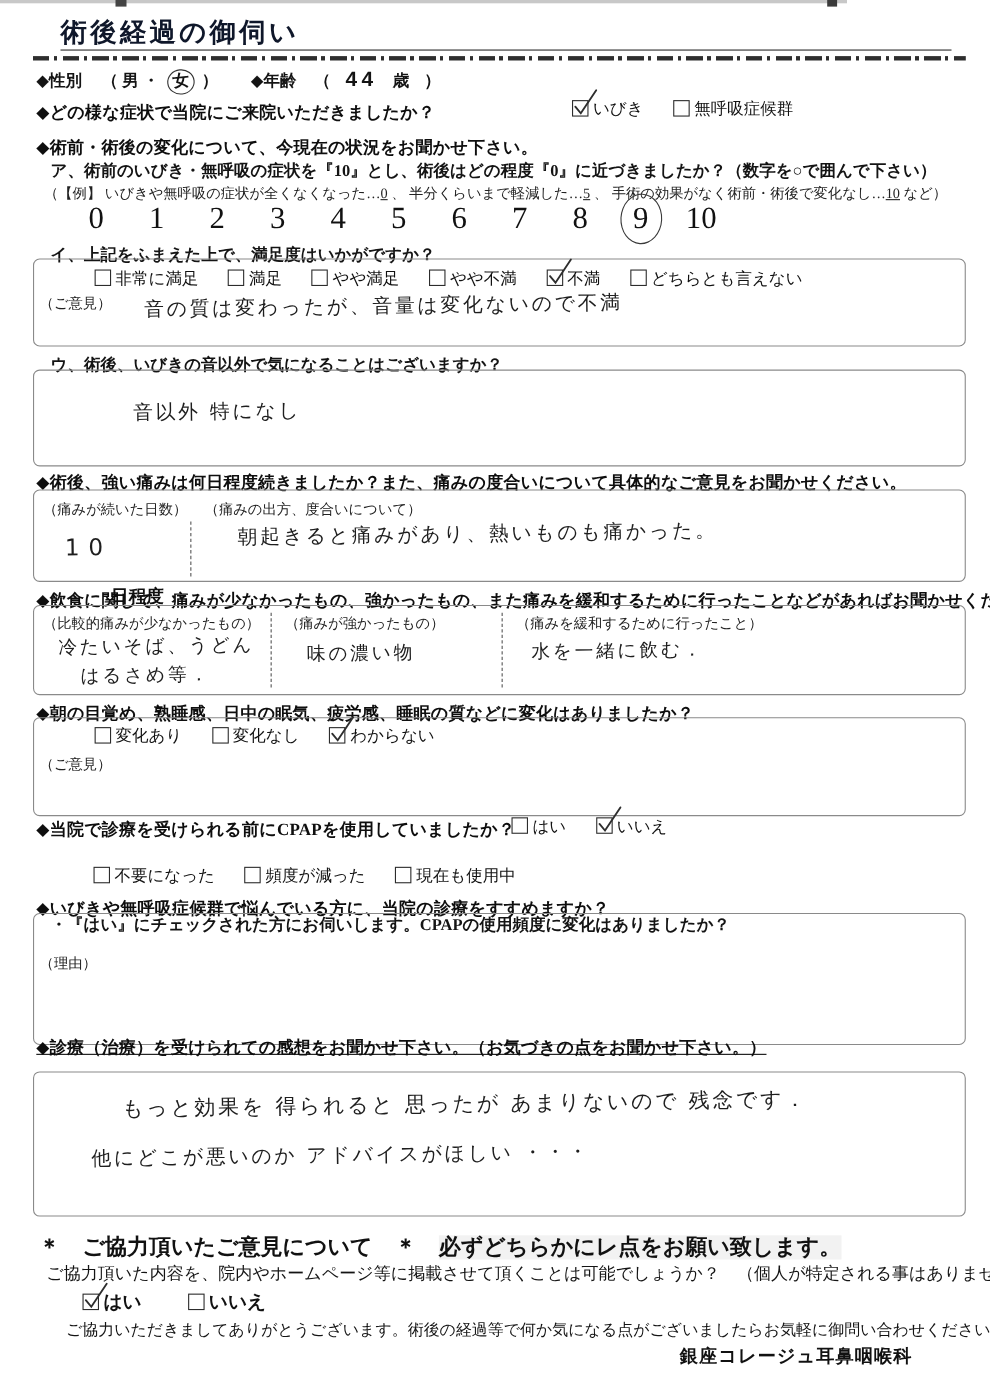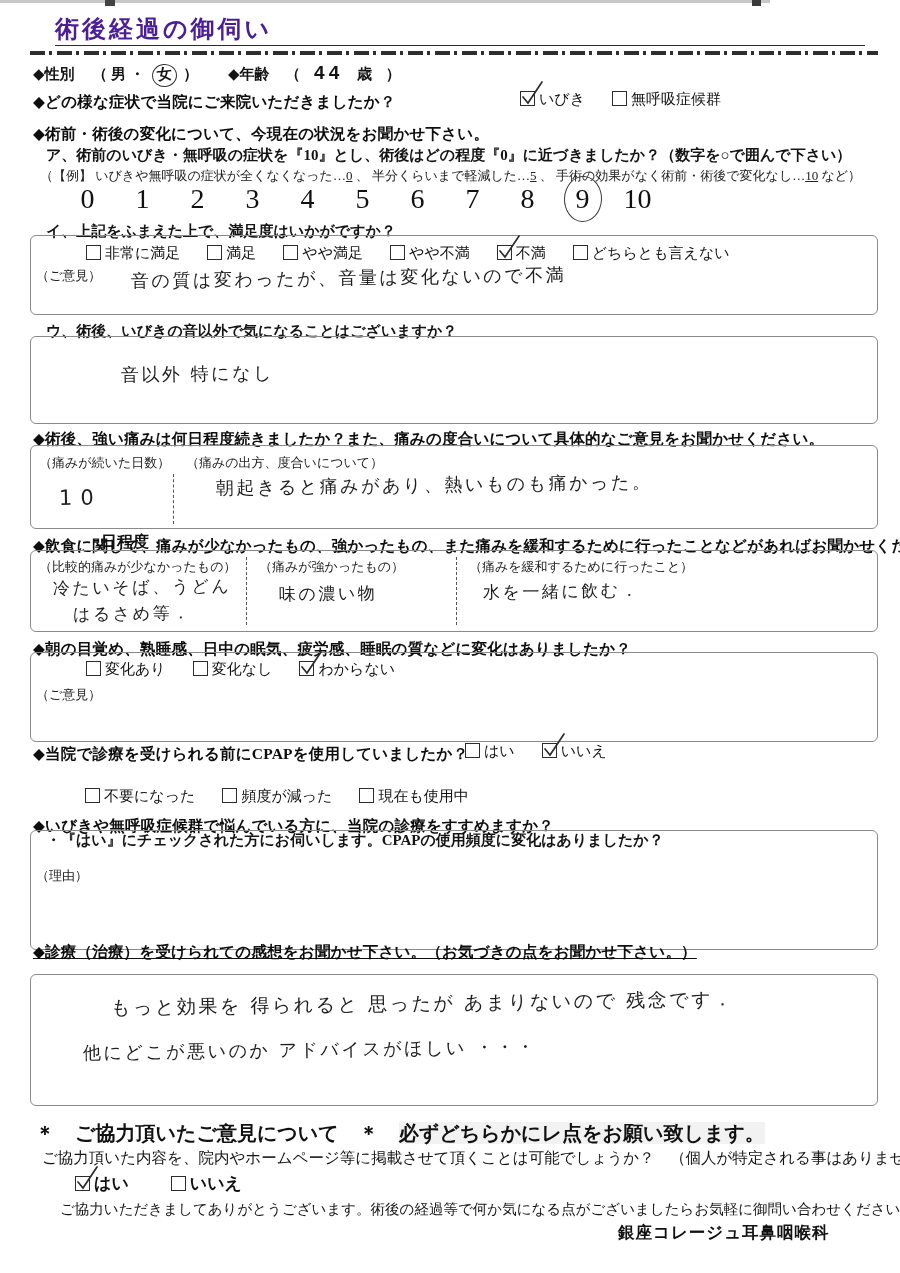--- a/index.html
+++ b/index.html
@@ -4,21 +4,21 @@
 <style>
   html,body{margin:0;padding:0;}
   body{width:900px;height:1273px;background:#ffffff;position:relative;overflow:hidden;
        font-family:"Liberation Serif","DejaVu Serif",serif;color:#111;}
   .abs{position:absolute;}
   
   .scan-edge{position:absolute;top:0;left:0;width:770px;height:3px;background:#c8c8c8;}
   .scan-edge::before{content:"";position:absolute;left:105px;top:0;width:10px;height:6px;background:#444;}
   .scan-edge::after{content:"";position:absolute;left:752px;top:0;width:9px;height:6px;background:#3a3a3a;}
   
-  .title{left:55px;top:13px;font-size:24px;font-weight:600;letter-spacing:3px;color:#4c1d95;}
+  .title{left:55px;top:13px;font-size:24px;font-weight:600;letter-spacing:3px;color:#0f172a;}
   .title-underline{left:55px;top:45px;width:810px;border-top:1.3px solid #2b2b2b;}
   .dashline{left:30px;top:51px;width:848px;height:4px;
     background:repeating-linear-gradient(90deg,#2e2e2e 0 15px,transparent 15px 19px,#2e2e2e 19px 22px,transparent 22px 27px);}
   
   .q{font-size:15.5px;font-weight:700;letter-spacing:.2px;color:#0e0e0e;white-space:nowrap;}
   .sub{font-size:15px;font-weight:600;color:#141414;white-space:nowrap;}
   .small{font-size:13px;color:#222;white-space:nowrap;}
   .u{text-decoration:underline;}
   
   .rbox{position:absolute;left:30px;width:846px;border:1.2px solid #8a8a8a;border-radius:6px;background:transparent;text-align:right;}

